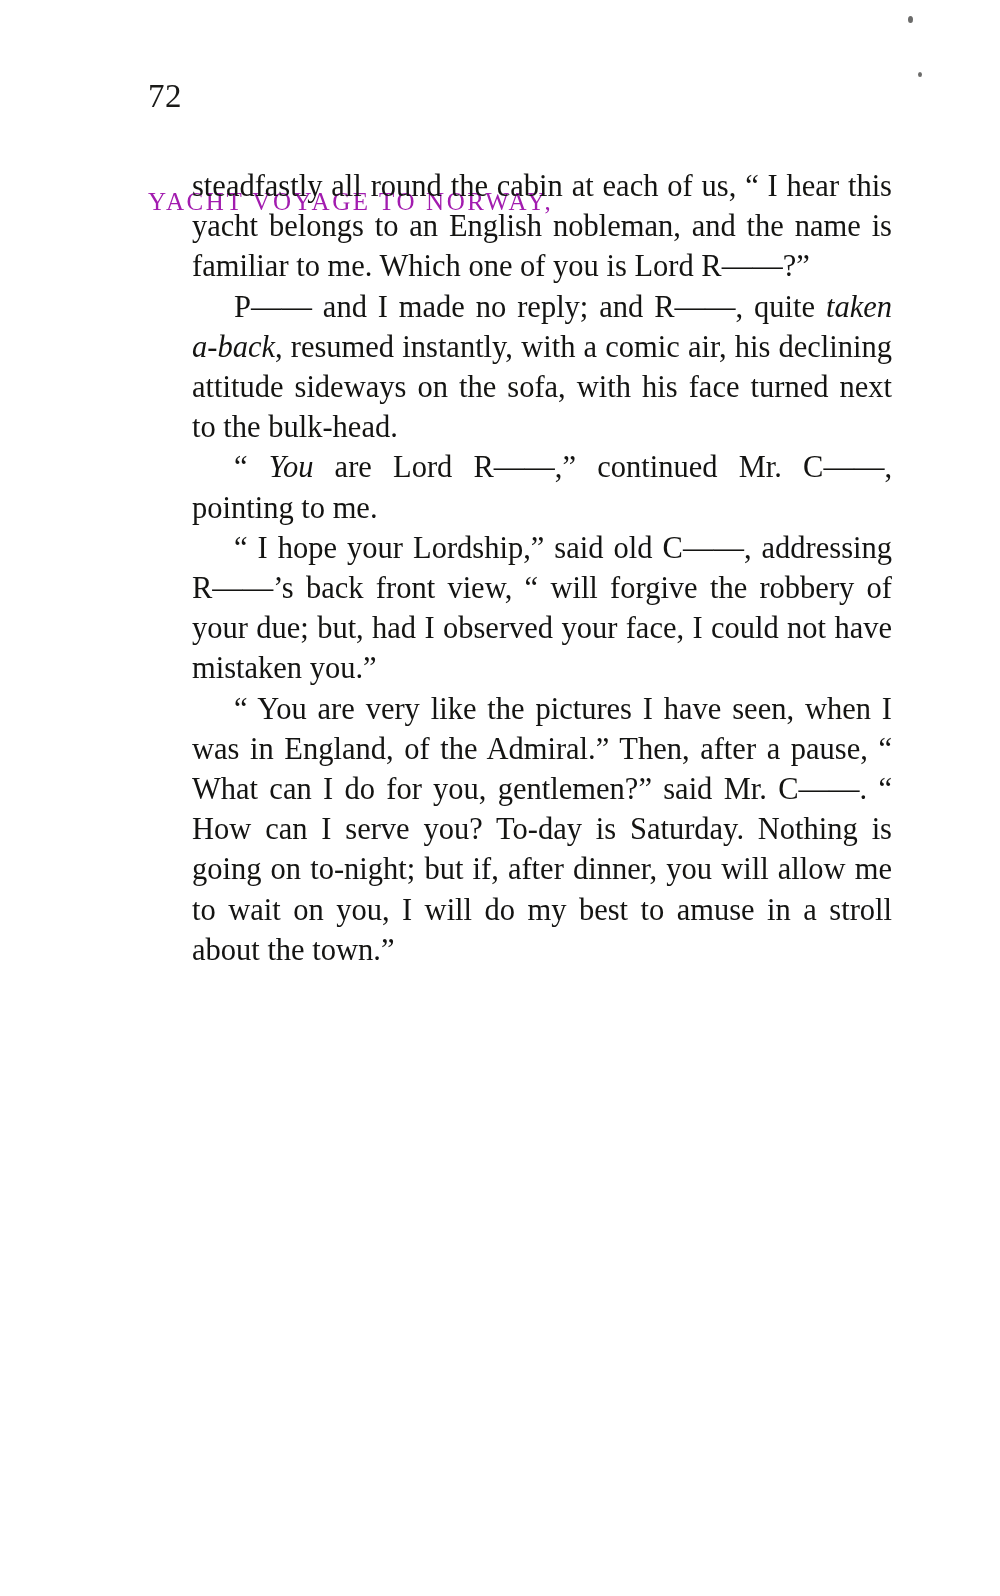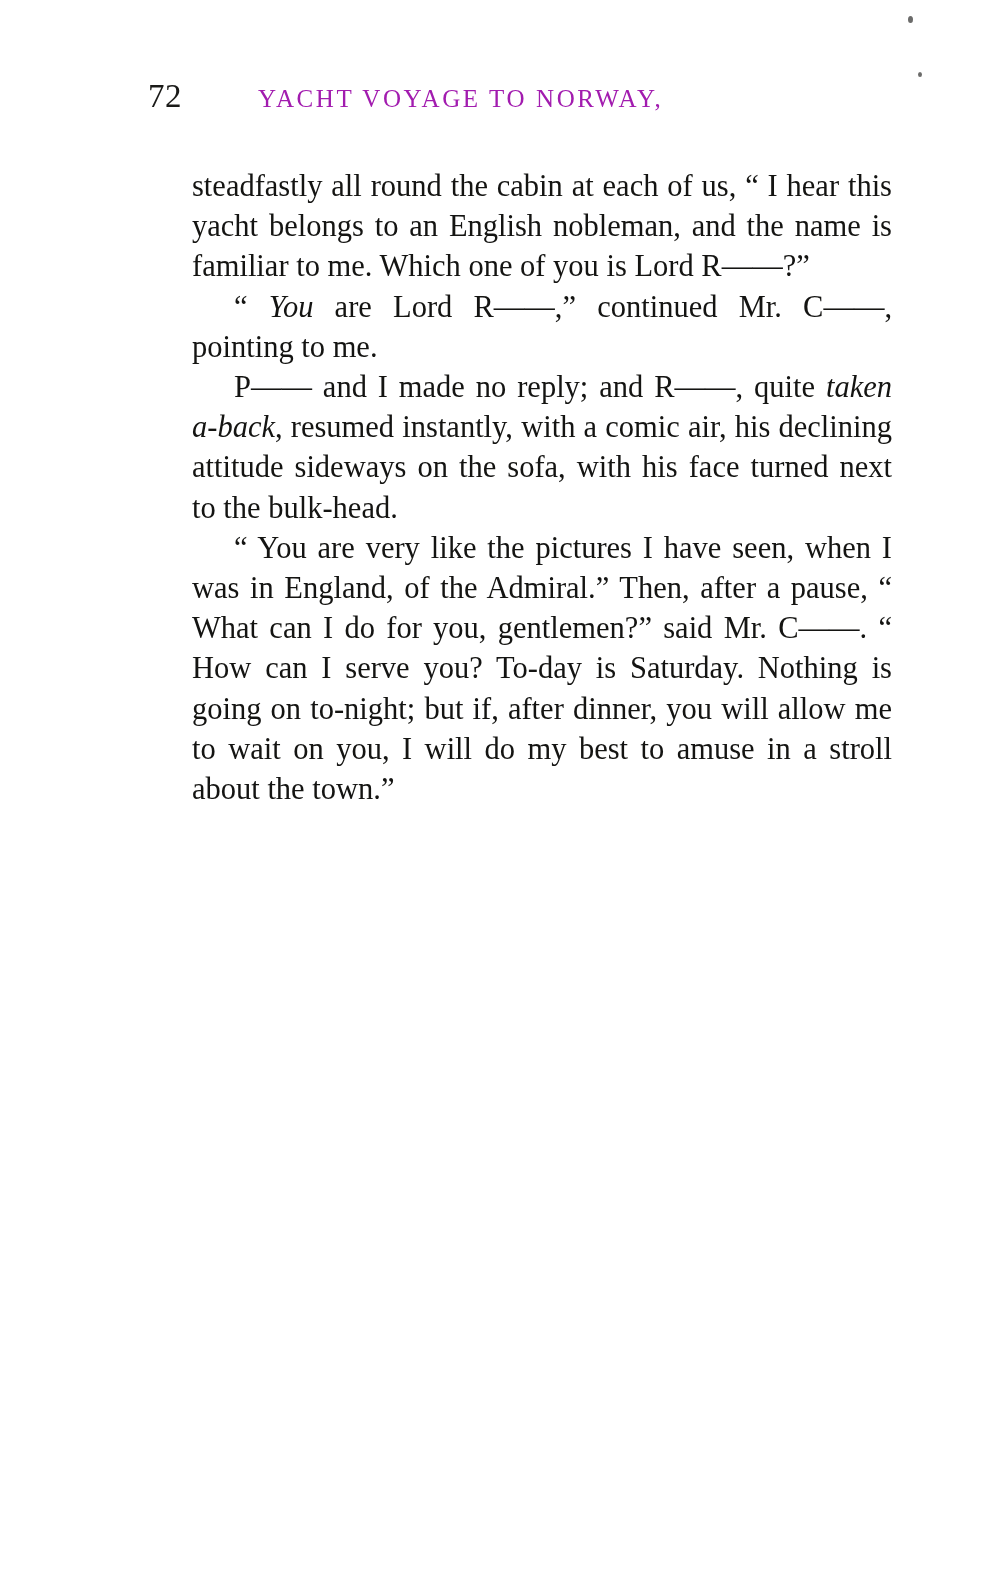--- a/index.html
+++ b/index.html
@@ -24,20 +24,21 @@
     opacity: 0.75;
   }
   .header {
     position: absolute;
     top: 78px;
     left: 148px;
     width: 704px;
     height: 40px;
     display: flex;
     align-items: baseline;
+    flex-direction: column;
   }
   .folio {
     font-family: "Liberation Serif", serif;
     font-size: 33px;
     color: #1a1a18;
     letter-spacing: 0.5px;
     width: 110px;
     flex: 0 0 110px;
   }
   .running-title {
@@ -83,24 +84,25 @@
 
   <div class="header">
     <div class="folio">72</div>
     <div class="running-title">YACHT VOYAGE TO NORWAY,</div>
   </div>
 
   <div class="body-text">
 
     <p>steadfastly all round the cabin at each of us, “ I hear this yacht belongs to an English nobleman, and the name is familiar to me. Which one of you is Lord R——?”</p>
 
+    <p class="indent"><span>P—— and I made no reply; and R——, quite </span><span class="em">taken a-back</span><span>, resumed instantly, with a comic air, his declining attitude sideways on the sofa, with his face turned next to the bulk-head.</span></p>
+
     <p class="indent"><span>“ </span><span class="em">You</span><span> are Lord R——,” continued Mr. C——, pointing to me.</span></p>
 
-    <p class="indent"><span>P—— and I made no reply; and R——, quite </span><span class="em">taken a-back</span><span>, resumed instantly, with a comic air, his declining attitude sideways on the sofa, with his face turned next to the bulk-head.</span></p>
 
-
+    <p class="indent">“ I hope your Lordship,” said old C——, addressing R——’s back front view, “ will forgive the robbery of your due; but, had I observed your face, I could not have mistaken you.”</p>
 
 
     <p class="indent">“ You are very like the pictures I have seen, when I was in England, of the Admiral.” Then, after a pause, “ What can I do for you, gentlemen?” said Mr. C——. “ How can I serve you? To-day is Saturday. Nothing is going on to-night; but if, after dinner, you will allow me to wait on you, I will do my best to amuse in a stroll about the town.”</p>
 
   </div>
 
 </div>
 
 </body></html>

